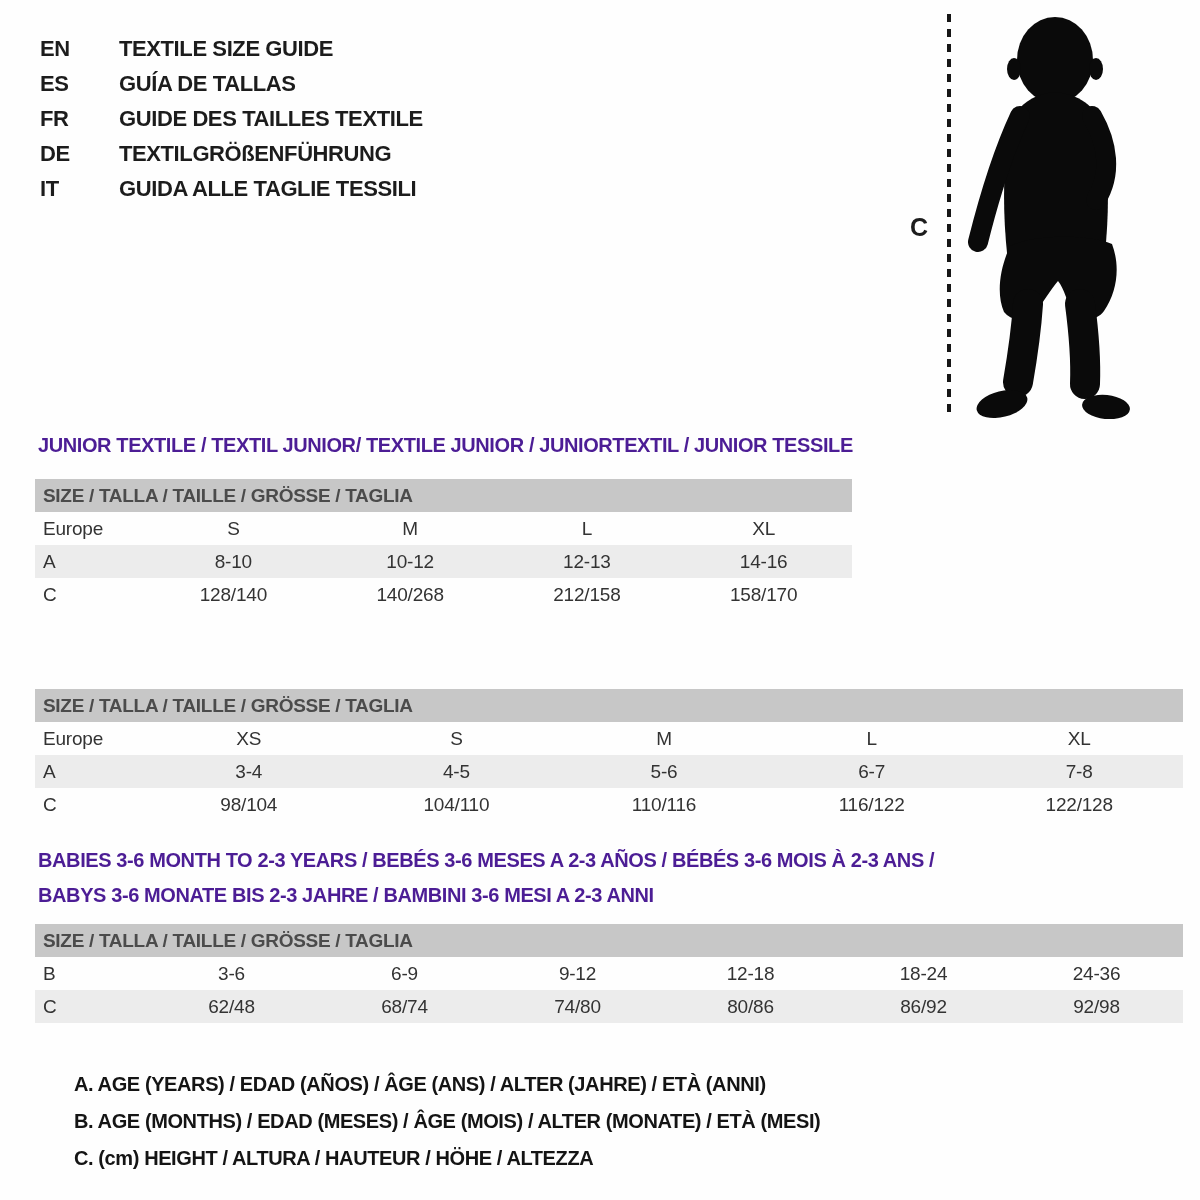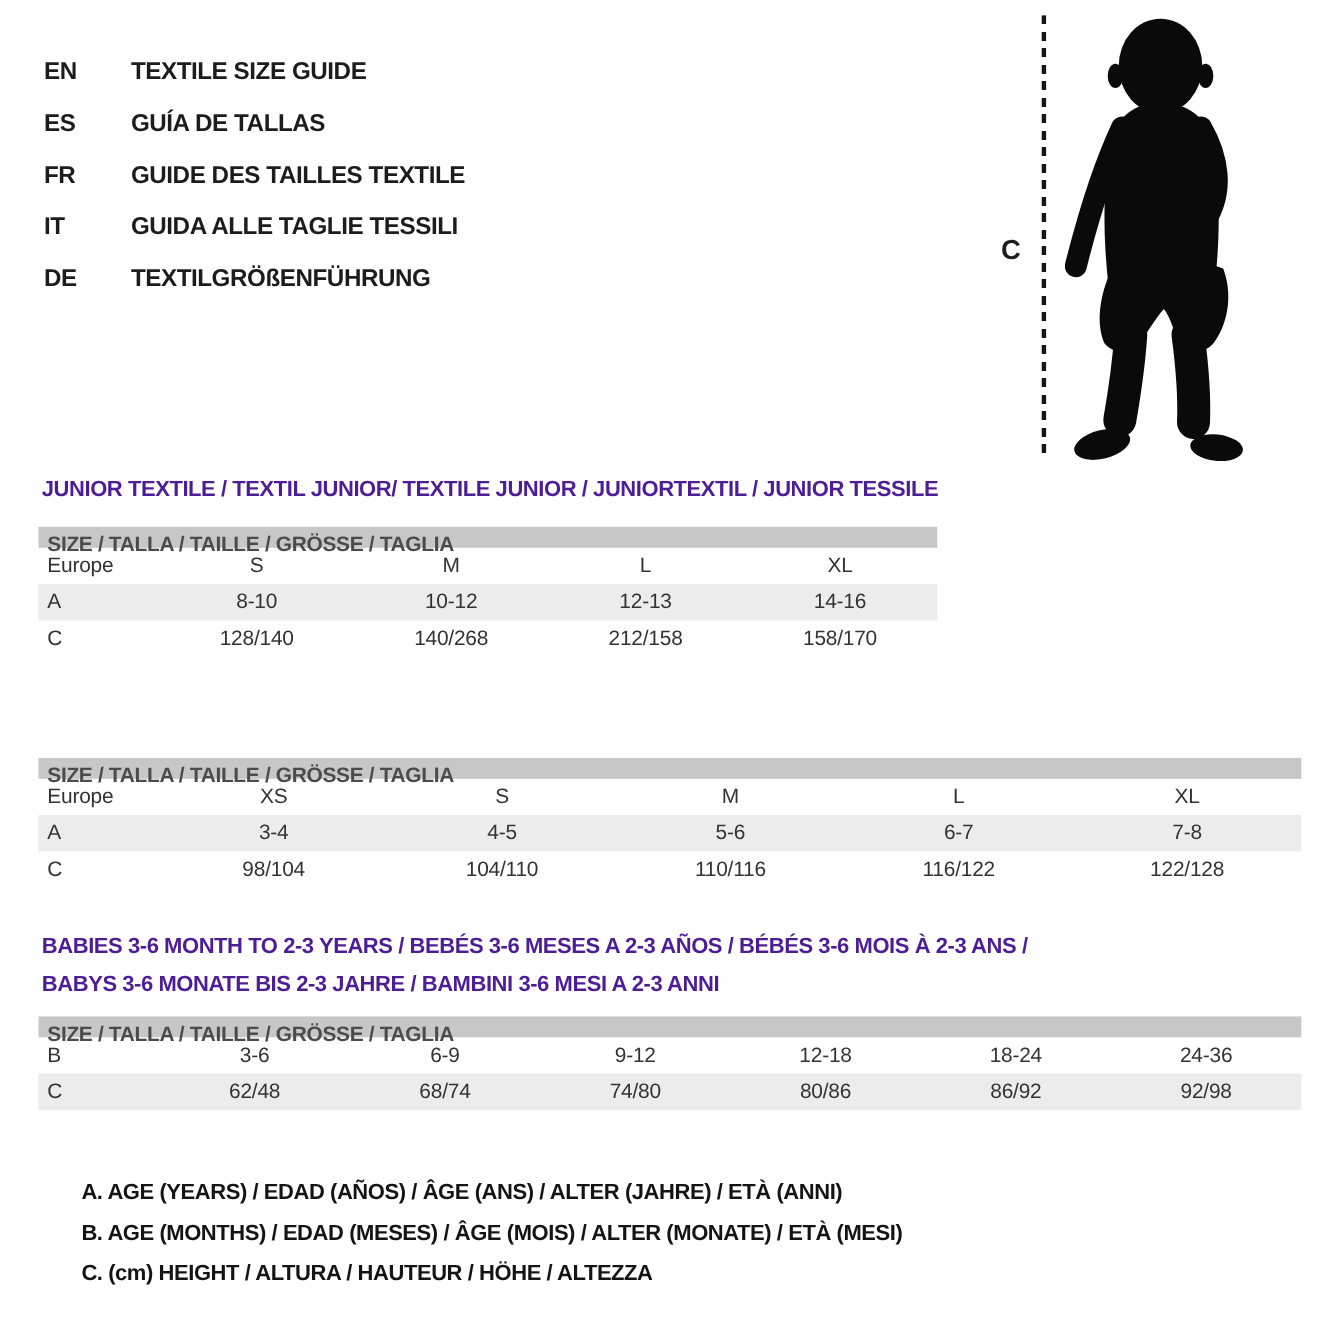--- a/index.html
+++ b/index.html
@@ -3,41 +3,41 @@
 <meta charset="utf-8">
 <style>
   html,body { margin:0; padding:0; background:#ffffff; }
   .page {
     position:relative; width:1200px; height:1200px;
     background:#fefefe; overflow:hidden;
     font-family:"Liberation Sans", sans-serif; color:#1c1c1c;
   }
   
   .lang-list { position:absolute; left:40px; top:31px; }
-  .lang-row { display:flex; height:35px; align-items:flex-end; font-size:22px; font-weight:700; letter-spacing:-0.4px;margin-top:12px; }
+  .lang-row { display:flex; height:35px; align-items:center; font-size:22px; font-weight:700; letter-spacing:-0.4px; }
   .lang-code { width:79px; }
   .lang-title { white-space:nowrap; }
 
   
   .height-line {
     position:absolute; left:947px; top:14px; width:4px; height:403px;
     background:repeating-linear-gradient(to bottom, #161616 0 8px, transparent 8px 15px);
   }
   .height-label { position:absolute; left:910px; top:213px; font-size:25px; font-weight:700; }
   .baby-figure { position:absolute; left:968px; top:14px; width:168px; height:405px; }
 
   
   .section-title { position:absolute; left:38px; font-size:20px; font-weight:700; letter-spacing:-0.4px; white-space:nowrap; color:#4c1d95; }
   .sub-a { font-size:13px; vertical-align:-4px; }
 
   
   .size-table { position:absolute; left:35px; font-size:19px; color:#333333; letter-spacing:-0.2px; }
   .w-narrow { width:817px; }
   .w-wide { width:1148px; }
-  .thead { height:19px; line-height:33px; background:#c7c7c7; color:#4b4b4b; font-weight:700; padding-left:8px; font-size:19px; letter-spacing:-0.3px; }
+  .thead { height:33px; line-height:33px; background:#c7c7c7; color:#4b4b4b; font-weight:700; padding-left:8px; font-size:19px; letter-spacing:-0.3px; }
   .trow { display:flex; align-items:center; height:33px; }
   .trow.shaded { background:#ececec; }
   .tlabel { width:110px; padding-left:8px; box-sizing:border-box; }
   .tcell { flex:1; text-align:center; }
 
   
   .legend { position:absolute; left:38px; top:1066px;margin-left:36px; }
   .legend-line { height:37px; line-height:37px; font-size:20px; font-weight:700; letter-spacing:-0.4px; white-space:nowrap; color:#141414; }
 </style>
 </head>
@@ -52,26 +52,26 @@
     </div>
     <div class="lang-row">
       <span class="lang-code">ES</span>
       <span class="lang-title">GUÍA DE TALLAS</span>
     </div>
     <div class="lang-row">
       <span class="lang-code">FR</span>
       <span class="lang-title">GUIDE DES TAILLES TEXTILE</span>
     </div>
     <div class="lang-row">
+      <span class="lang-code">DE</span>
+      <span class="lang-title">TEXTILGRÖßENFÜHRUNG</span>
+    </div>
+    <div class="lang-row">
       <span class="lang-code">IT</span>
       <span class="lang-title">GUIDA ALLE TAGLIE TESSILI</span>
-    </div>
-    <div class="lang-row">
-      <span class="lang-code">DE</span>
-      <span class="lang-title">TEXTILGRÖßENFÜHRUNG</span>
     </div>
   </div>
 
   <div class="height-line"></div>
   <div class="height-label">C</div>
   <svg class="baby-figure" viewBox="0 0 168 405" aria-hidden="true">
     <g fill="#0a0a0a" stroke="none">
       <ellipse cx="87" cy="46" rx="38" ry="43"></ellipse>
       <ellipse cx="46" cy="55" rx="7" ry="11"></ellipse>
       <ellipse cx="128" cy="55" rx="7" ry="11"></ellipse>

